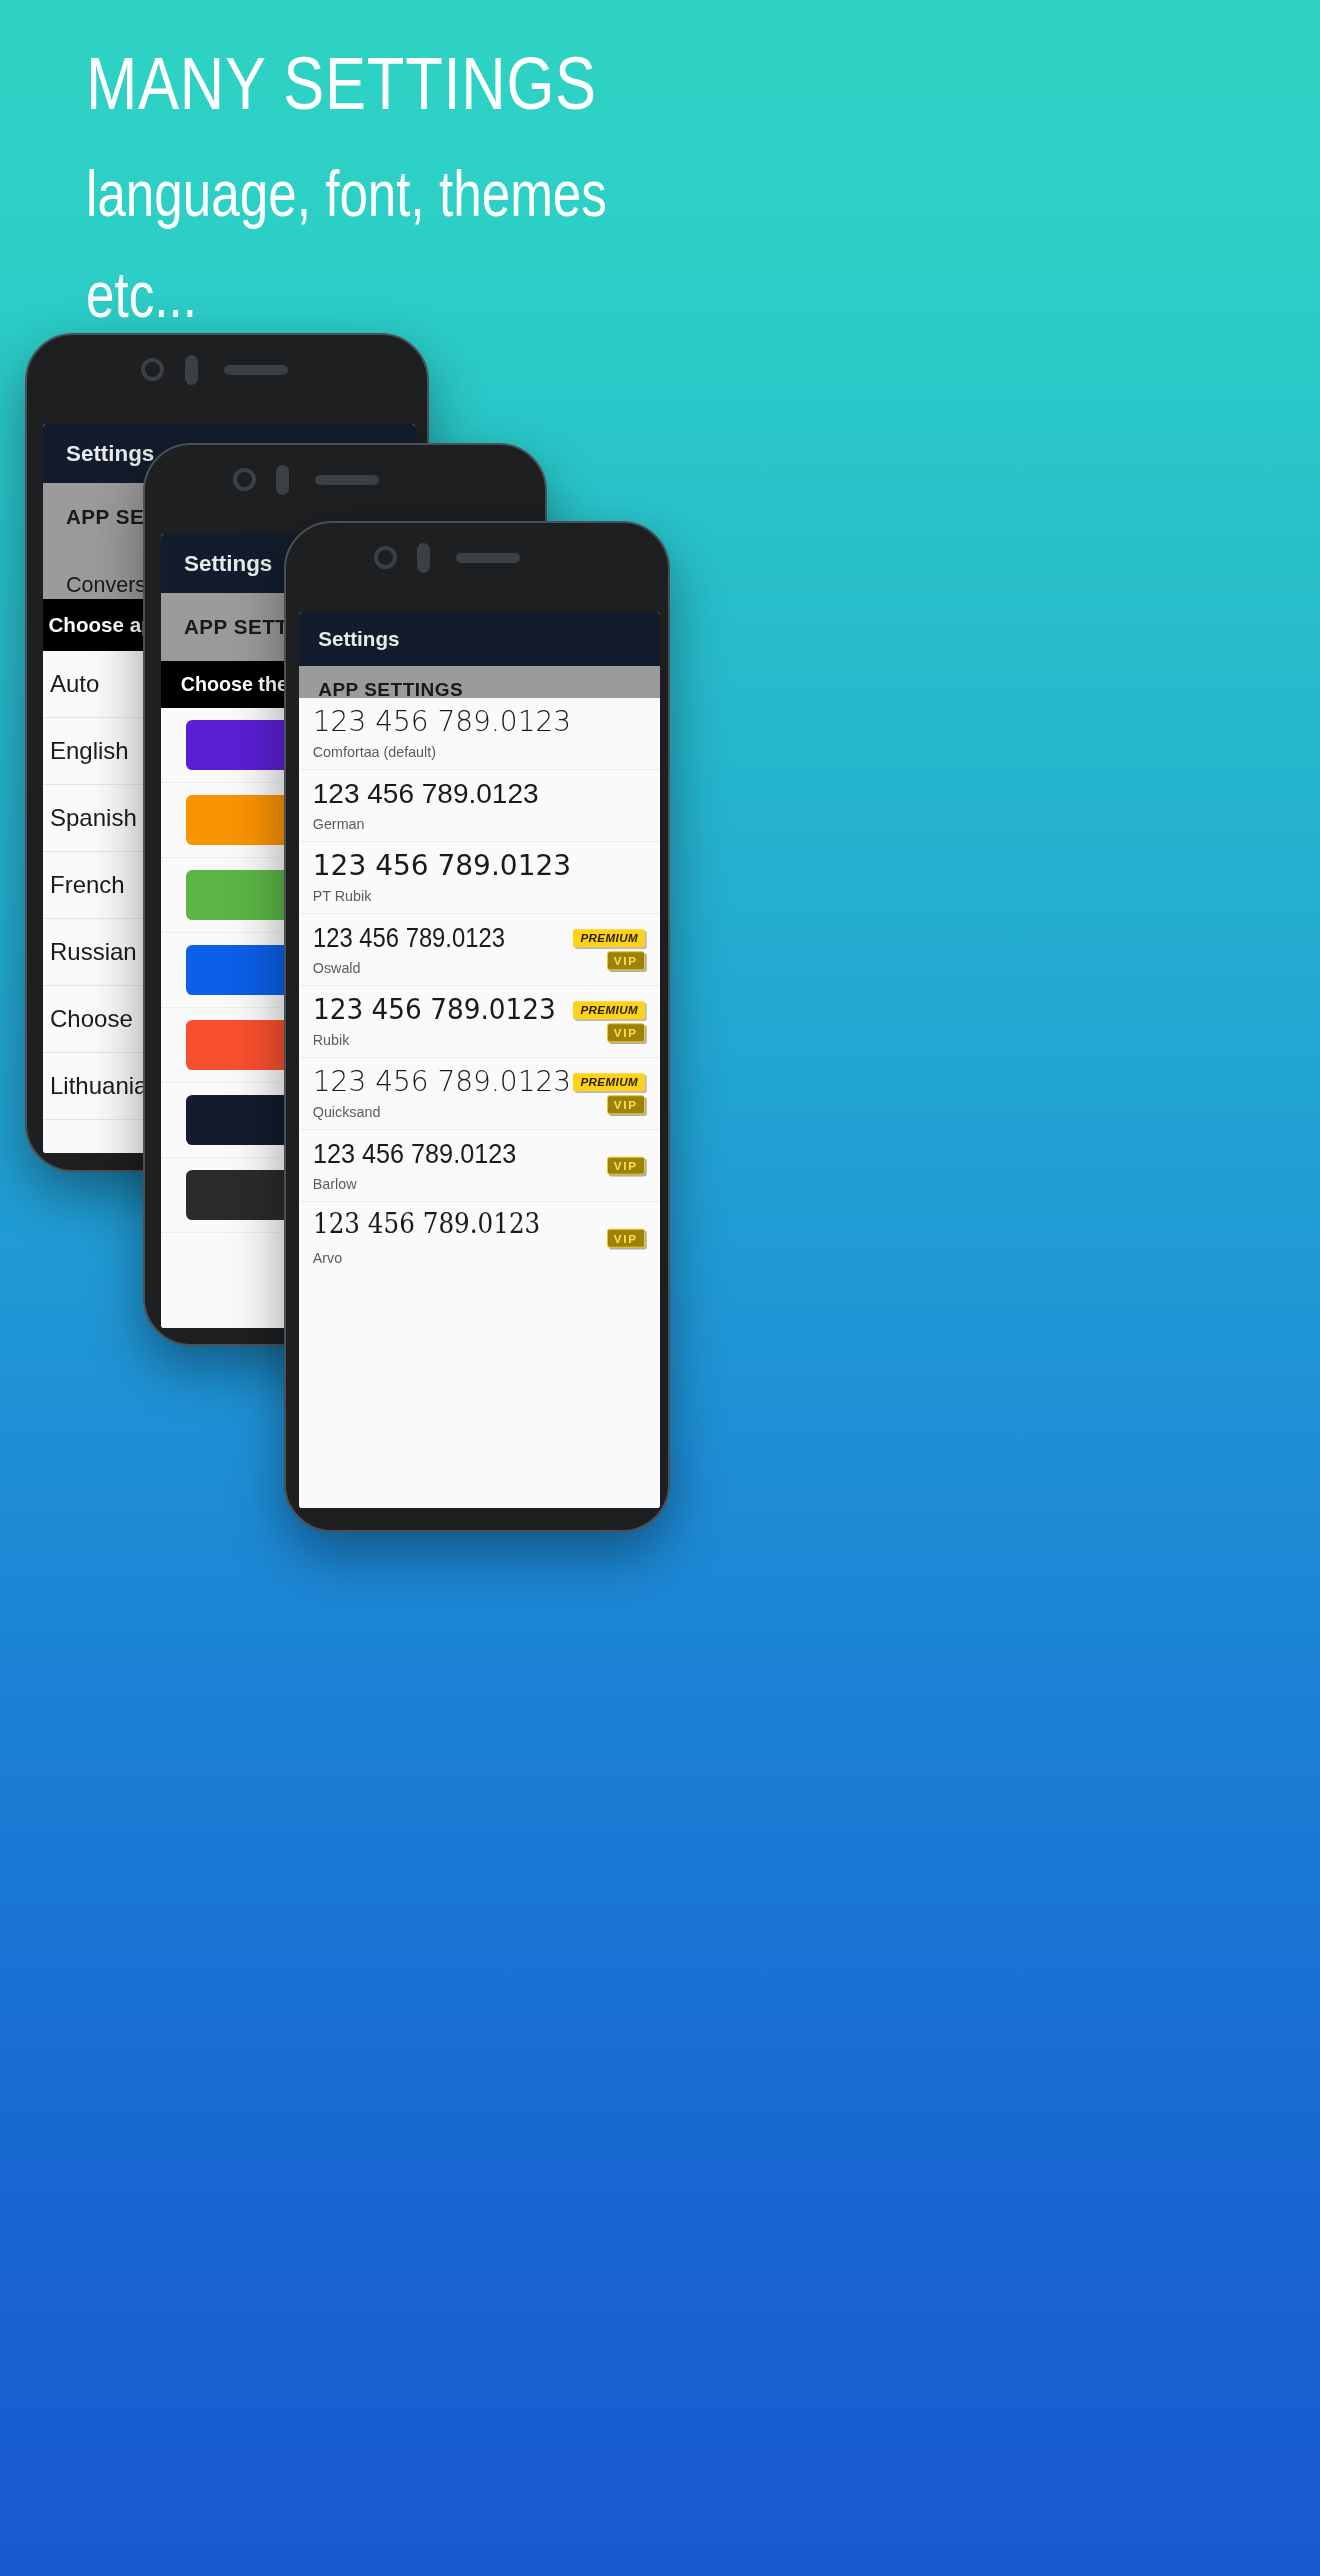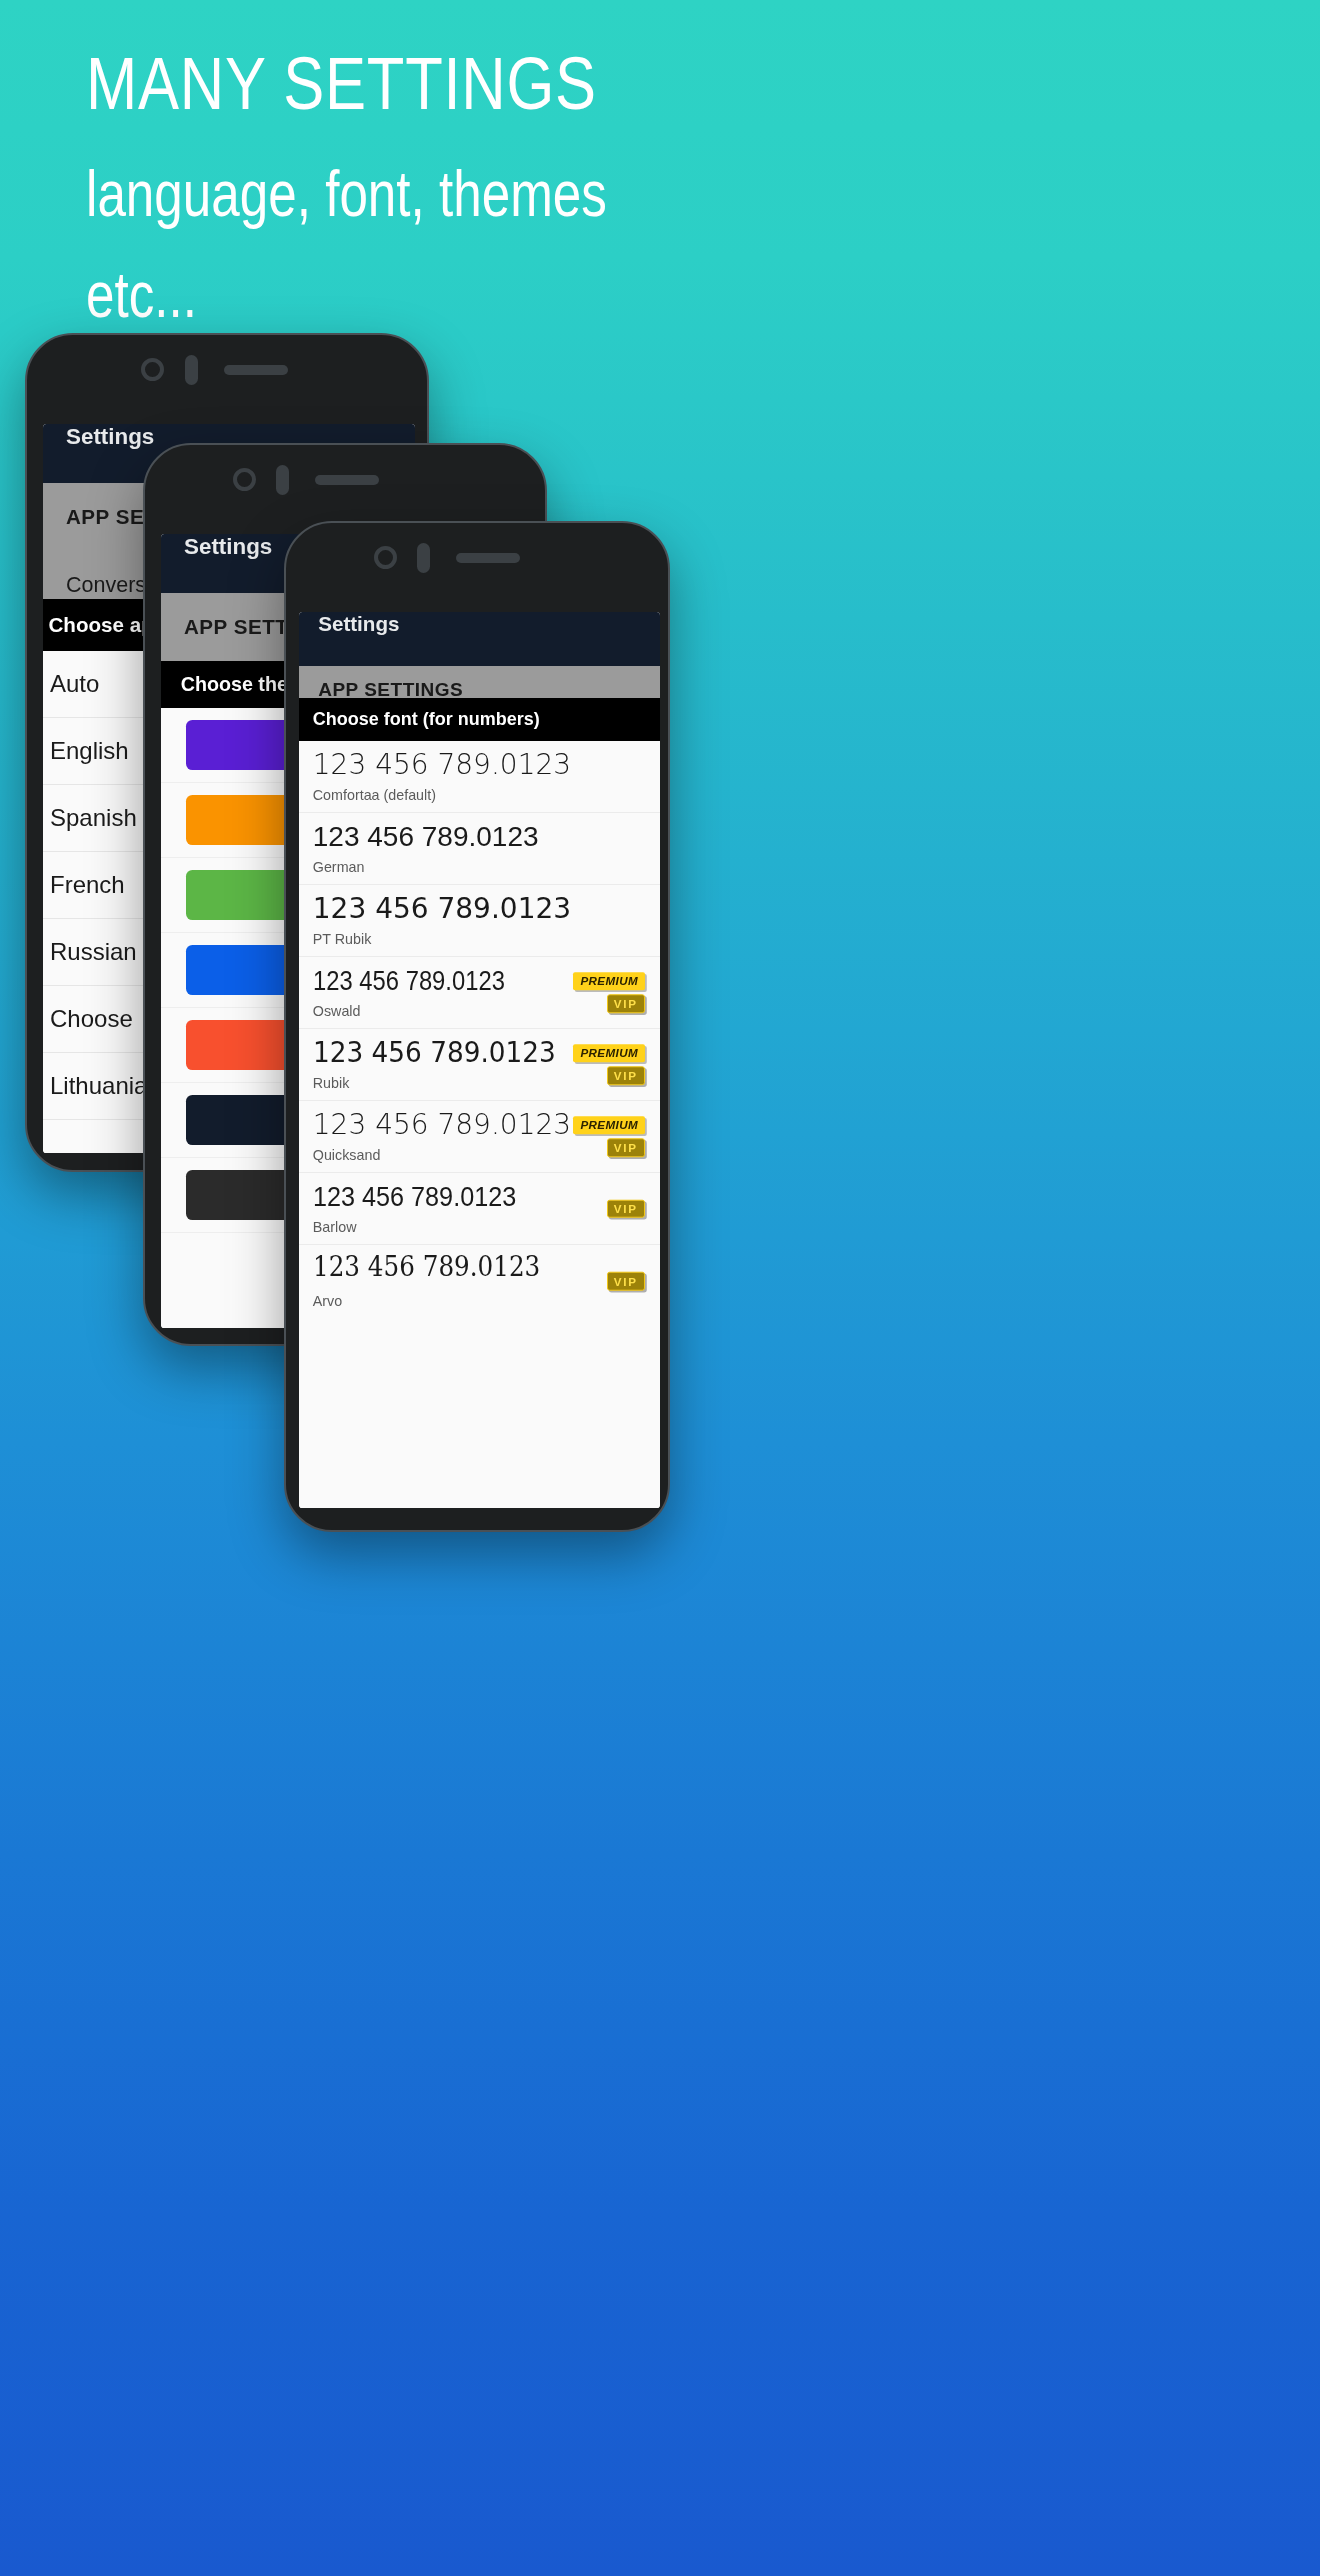--- a/index.html
+++ b/index.html
@@ -40,21 +40,21 @@
     background:#1d1f20;
     border:2.7px solid #4a5055;
     box-shadow:0 23px 54px rgba(0,0,0,0.38);
   }
   .cam { position:absolute; width:23px; height:23px; border:4.5px solid #3b4044; border-radius:50%; }
   .sensor { position:absolute; width:13.4px; height:30px; background:#3b4044; border-radius:7.2px; }
   .speaker { position:absolute; height:9.8px; background:#3b4044; border-radius:5.4px; }
   .screen { position:absolute; overflow:hidden; background:#fafafa; }
 
   
-  .appbar { background:#121c2c; color:#e8eaec; display:flex; align-items:flex-start; }
+  .appbar { background:#121c2c; color:#e8eaec; display:flex; align-items:center; }
   .appbar-title { font-weight:700; }
   .section-head { background:#9b9b9b; color:#1a1a1a; font-weight:700; display:flex; align-items:center; }
   .list-row { background:#9b9b9b; color:#1a1a1a; display:flex; align-items:center; border-bottom:0.9px solid #8e8e8e; }
 
   
   .dlg { position:absolute; left:0; right:0; background:#fafafa; }
   .dlg-title { background:#000; color:#fff; display:flex; align-items:center; font-weight:700; }
   .dlg-item { border-bottom:0.9px solid #e6e6e6; display:flex; align-items:center; color:#1b1b1b; }
 
   
@@ -192,23 +192,20 @@
 
   <div class="screen" style="left:12.5px; top:89px; width:361px; height:896px; border-radius:3.6px;">
     <div class="appbar" style="height:54px; padding:0 19.7px;">
       <span class="appbar-title" style="font-size:20.6px;">Settings</span>
     </div>
     <div class="section-head" style="height:47px; padding:0 19.7px; font-size:19px; letter-spacing:0.5px;">
       <span>APP SETTINGS</span>
     </div>
 
     <div class="dlg" style="top:86px; bottom:0;">
-      <div class="dlg-title" style="height:43px; padding:0 14.3px; font-size:18px;">
-        <span>Choose font (for numbers)</span>
-      </div>
 
       <div class="font-row" style="height:72px;">
         <div style="padding:0 14.3px;">
           <div class="font-sample" style="font-size:28px; font-family:'DejaVu Sans',sans-serif; font-weight:300;">123 456 789.0123</div>
           <div class="font-name" style="font-size:14.3px; margin-top:8px;">Comfortaa (default)</div>
         </div>
       </div>
 
       <div class="font-row" style="height:72px;">
         <div style="padding:0 14.3px;">

